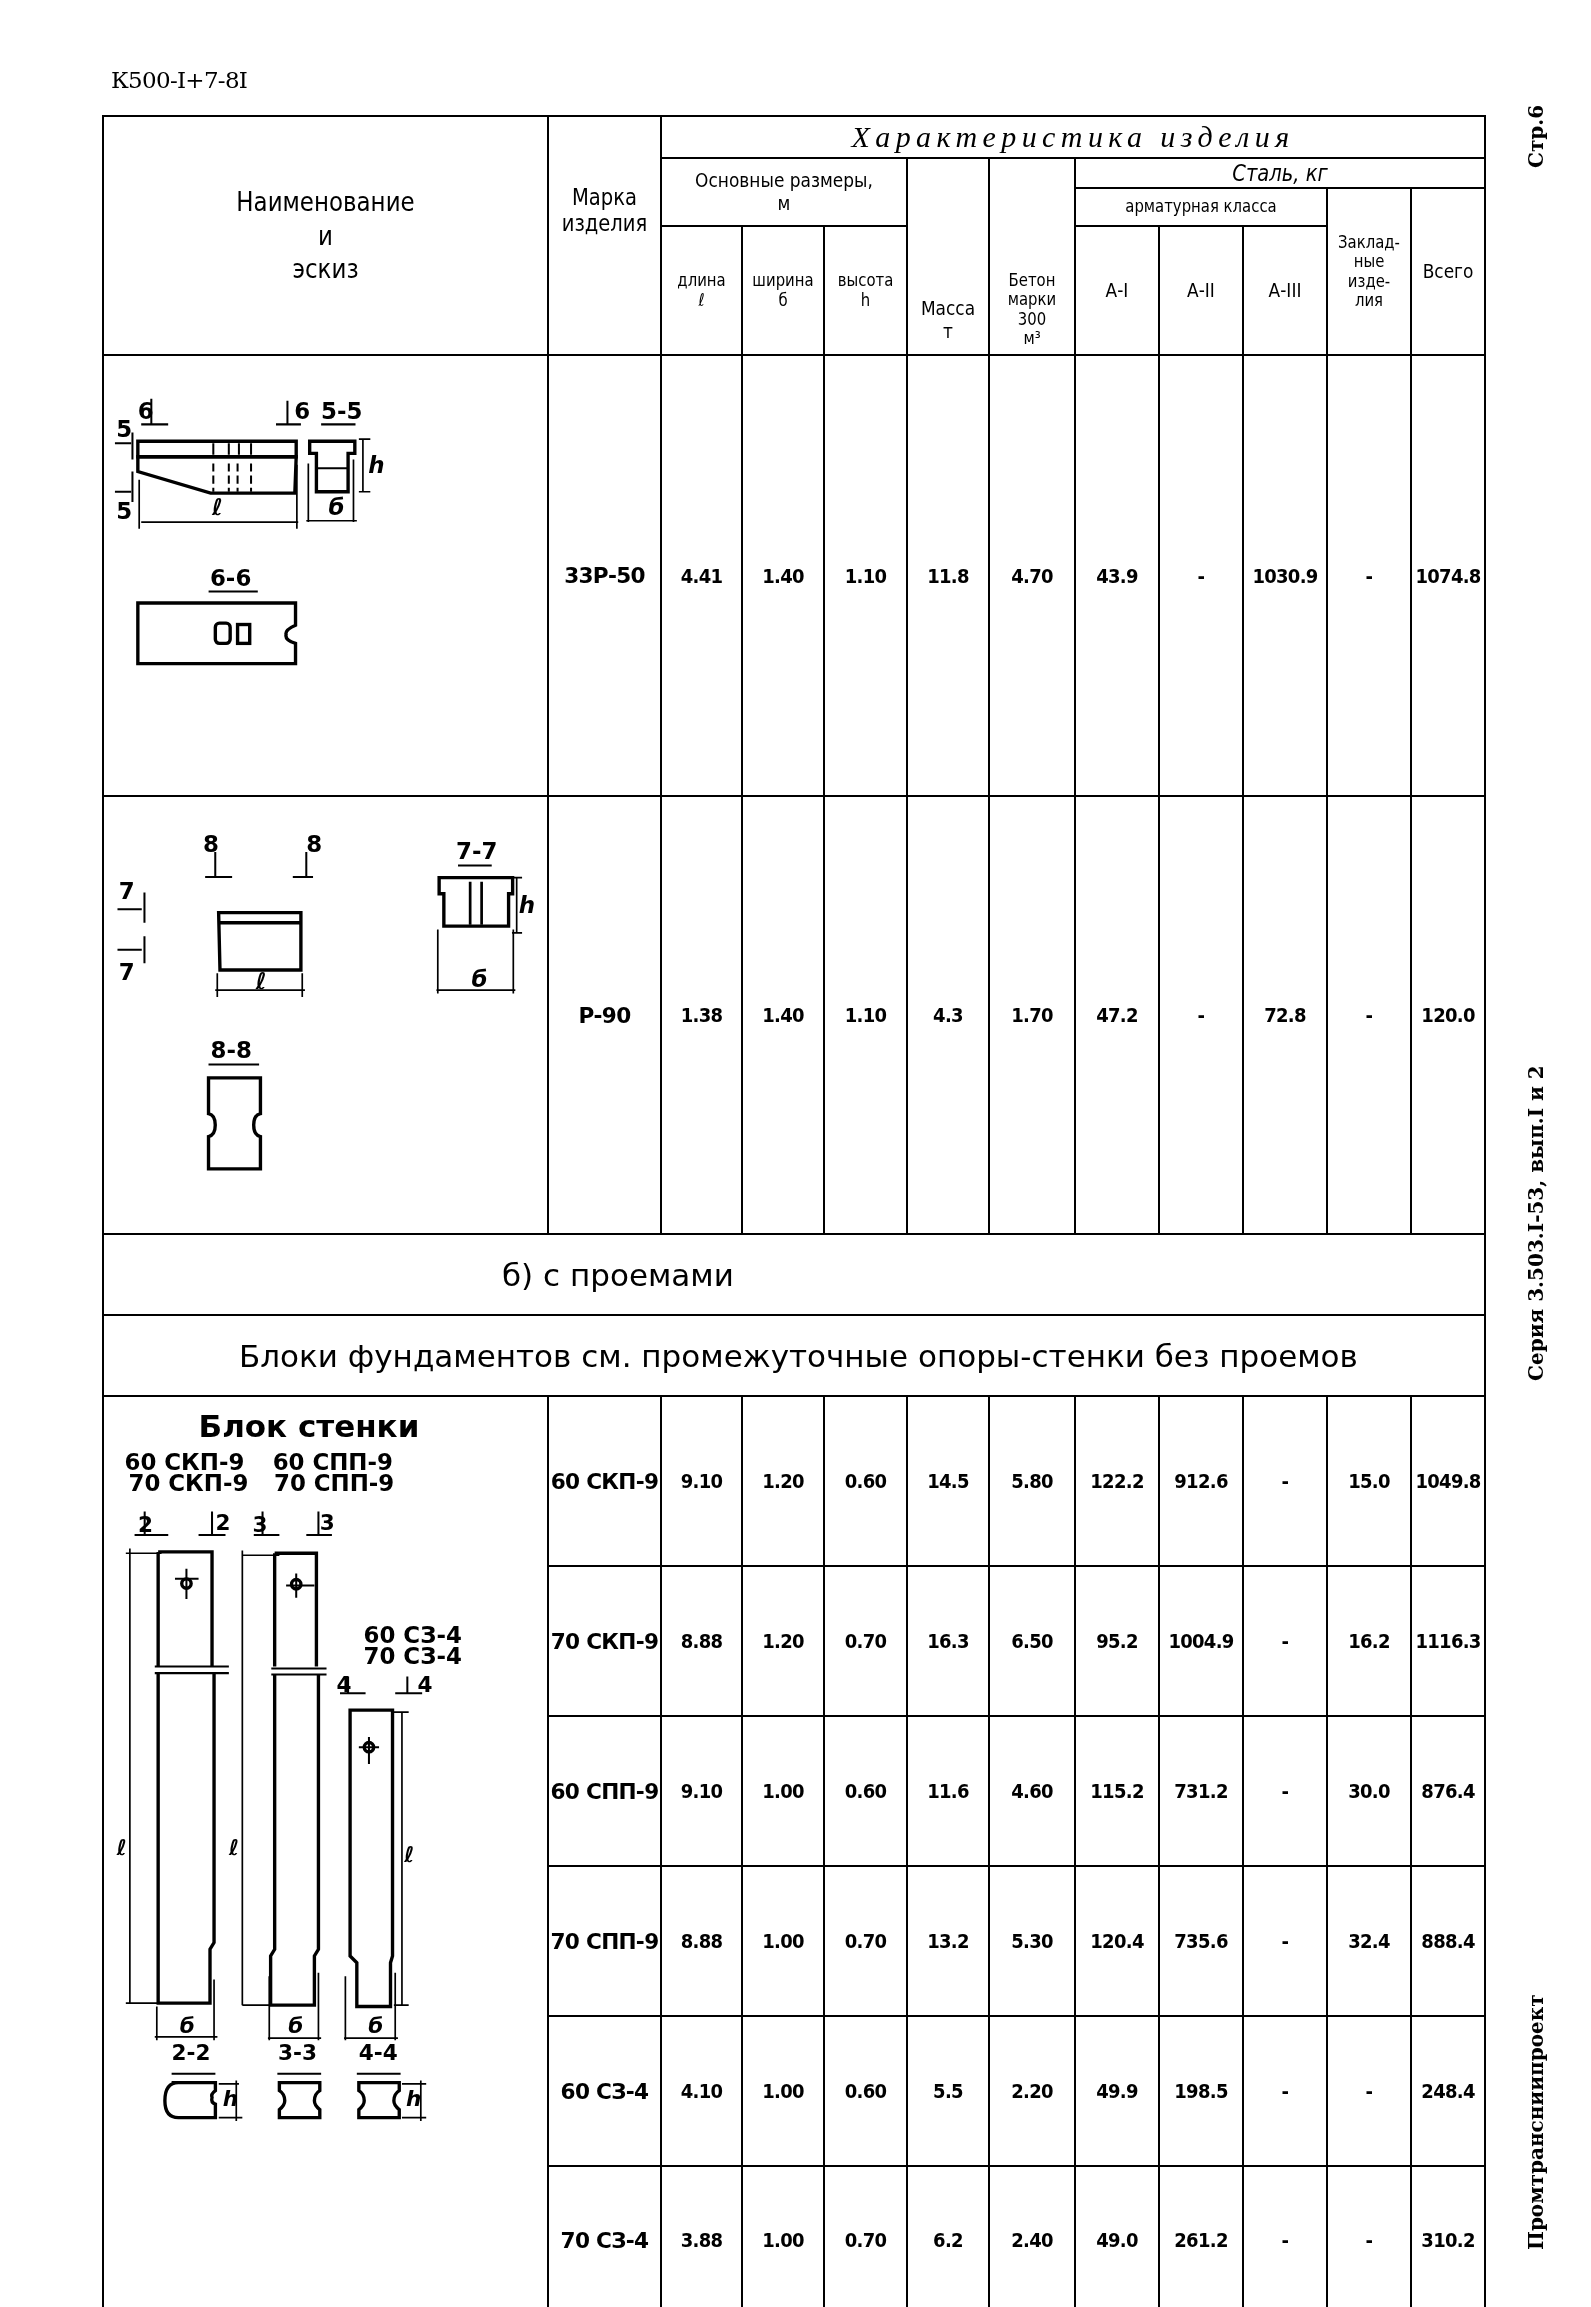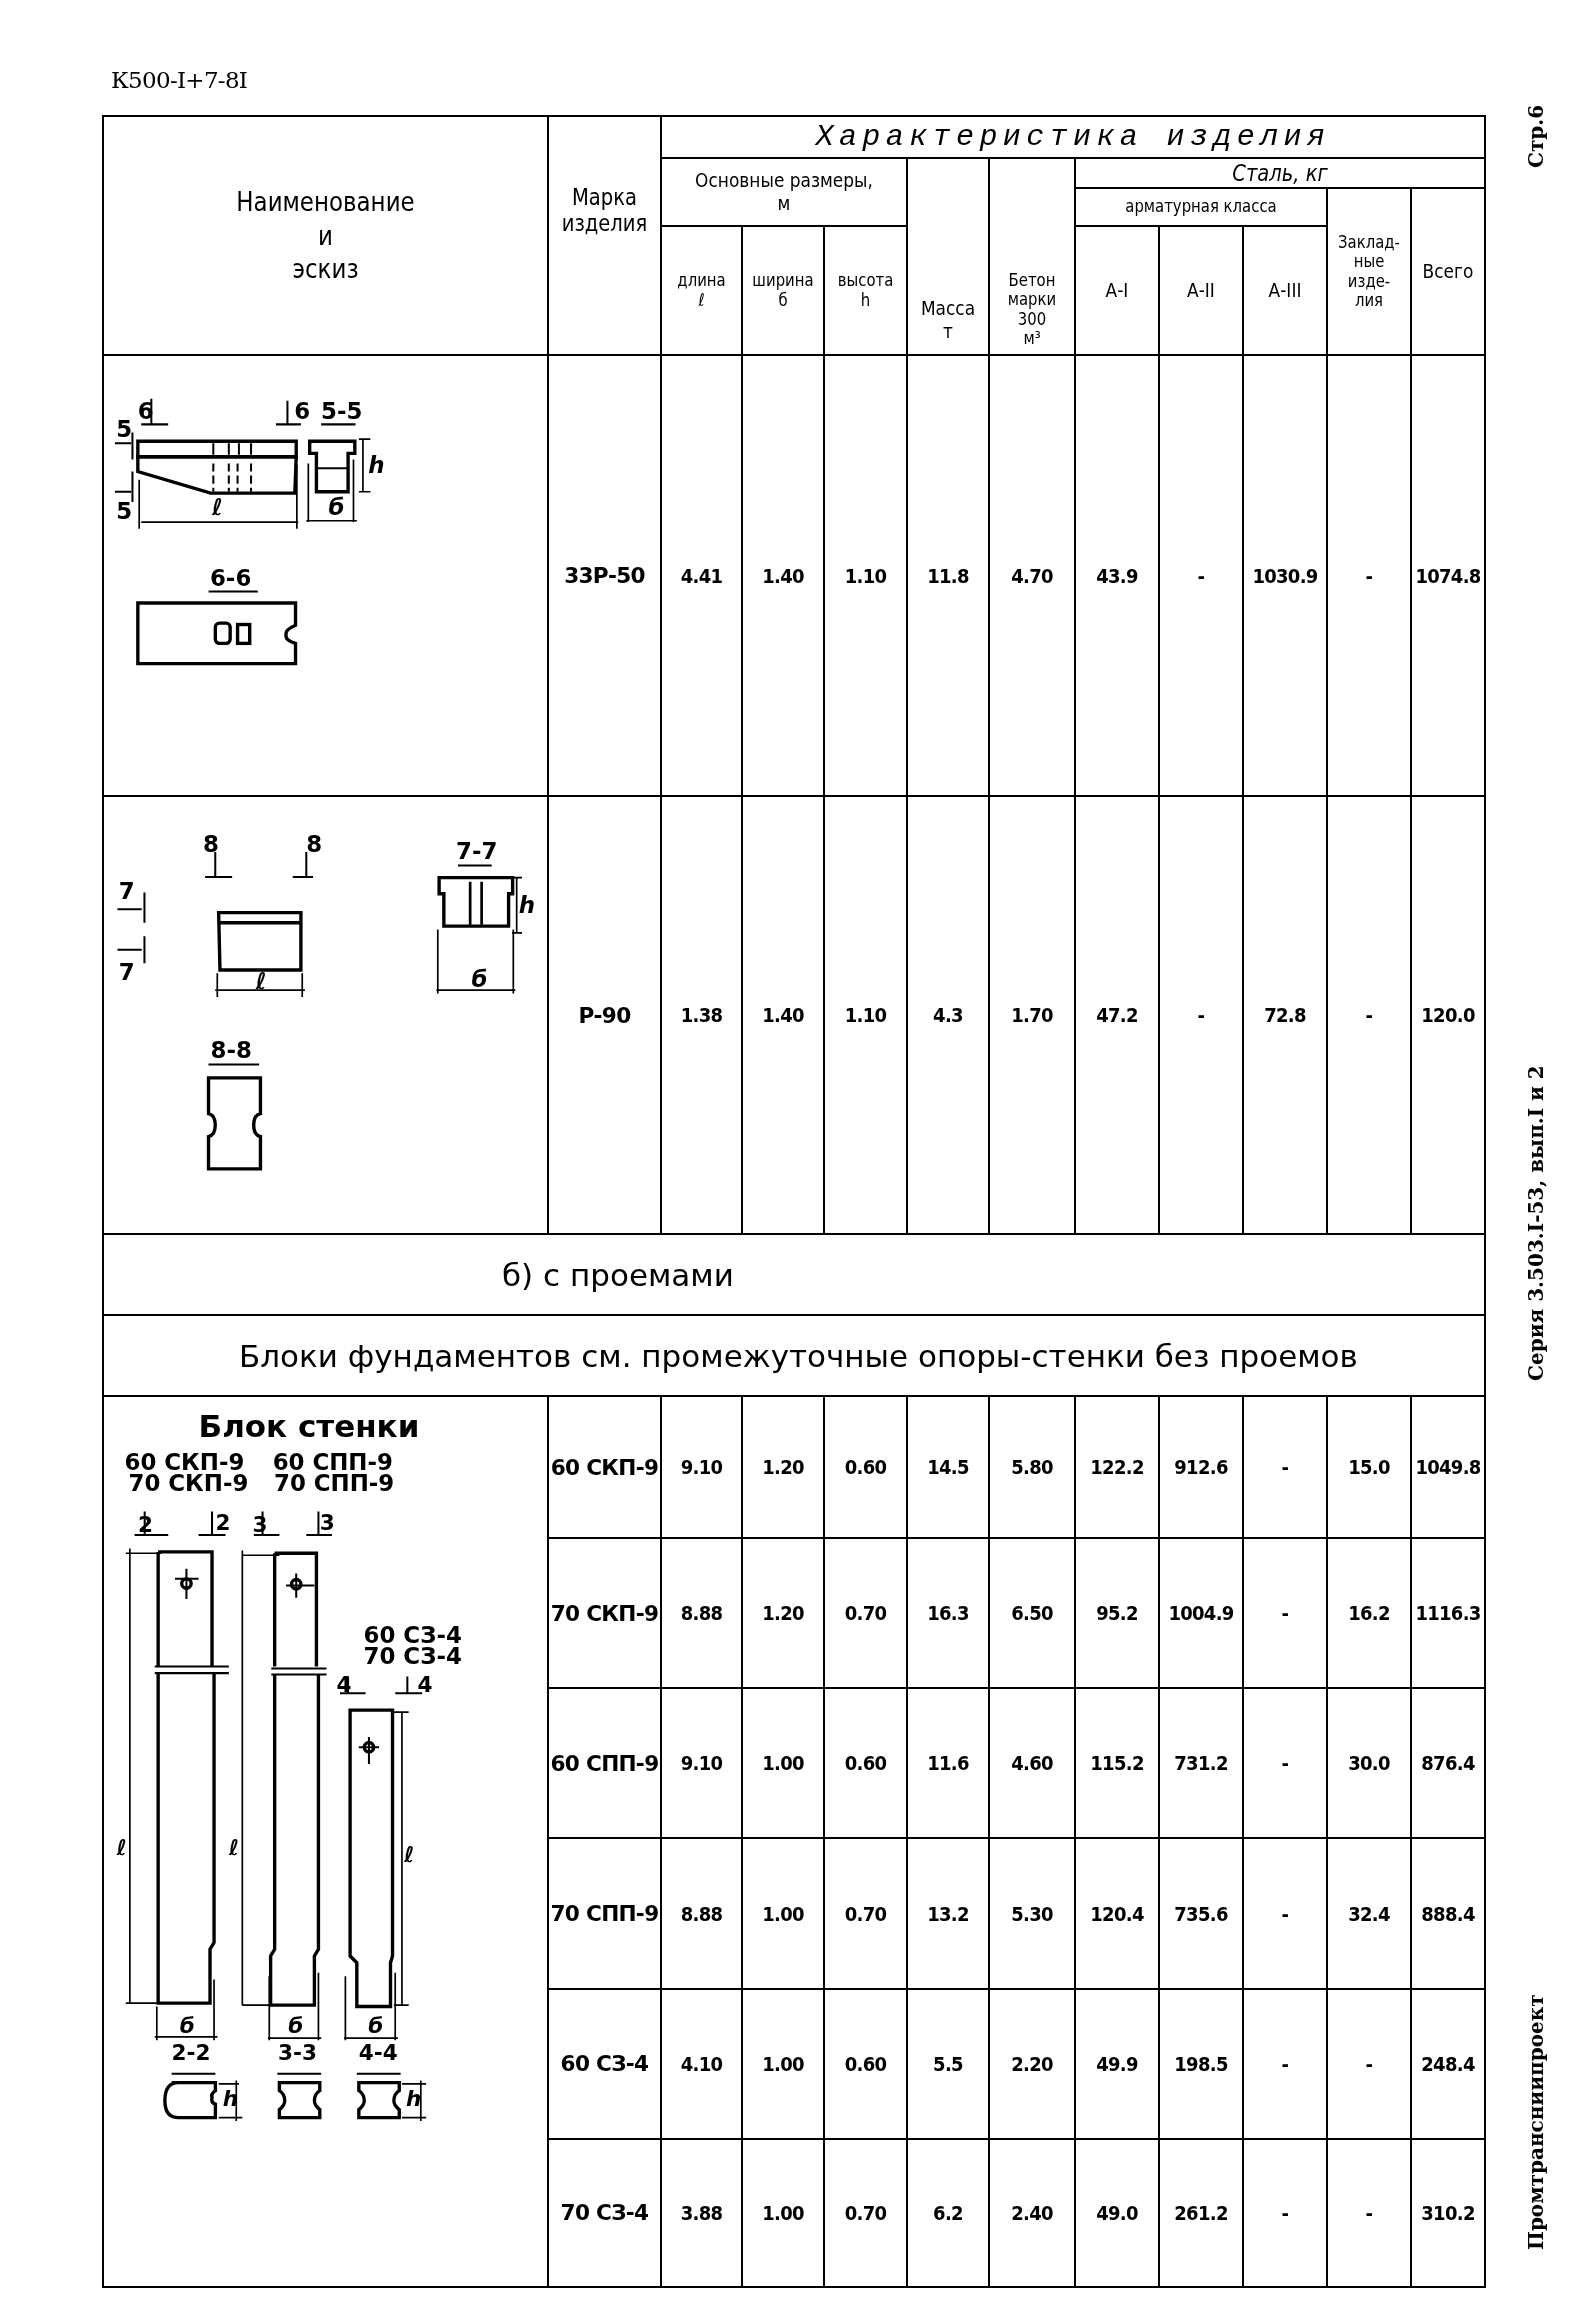--- a/index.html
+++ b/index.html
@@ -11,21 +11,21 @@
          transform-origin:left top;transform:rotate(-90deg);}
   .page-no{left:1524px;top:168px;font-size:20px;}
   .series{left:1524px;top:1381px;font-size:20px;}
   .org{left:1524px;top:2250px;font-size:20px;}
 
   table.sheet{position:absolute;left:102px;top:115px;width:1383px;border-collapse:collapse;table-layout:fixed;}
   table.sheet td{border:2px solid #000;text-align:center;vertical-align:middle;padding:0;
                  font-weight:bold;overflow:hidden;}
   .hd{font-family:"DejaVu Sans",sans-serif;font-weight:normal !important;font-size:20px;line-height:1.15;transform:scaleX(.85);}
   .hd-sm{font-size:17.5px;line-height:1.1;}
-  .title-big{font-size:30px;letter-spacing:5.4px;font-style:italic;font-family:Liberation Mono, monospace;font-weight:normal !important;}
+  .title-big{font-size:30px;letter-spacing:5.4px;font-style:italic;font-family:Liberation Serif, serif;font-weight:normal !important;}
   .num{font-family:"DejaVu Sans Condensed","DejaVu Sans",sans-serif;font-size:20px;letter-spacing:-0.7px;}
   .mark{font-family:"DejaVu Sans",sans-serif;font-size:21.6px;font-weight:normal;letter-spacing:-0.7px;border-radius:31px;}
   .section{font-family:"DejaVu Sans",sans-serif;font-weight:normal !important;font-size:31px;}
   .sketch-cell{position:relative;}
   svg{display:block;}
   svg text{font-family:"DejaVu Sans",sans-serif;}
 </style>
 </head>
 <body>
 
@@ -214,21 +214,21 @@
     <td class="num">120.0</td>
   </tr>
 
   <tr style="height:81px">
     <td colspan="12" class="section" style="text-align:left;padding-left:398px">б) с проемами</td>
   </tr>
   <tr style="height:81px">
     <td colspan="12" class="section" style="text-align:left;padding-left:135px">Блоки фундаментов см. промежуточные опоры-стенки без проемов</td>
   </tr>
 
-  <tr style="height:142px">
+  <tr style="height:170px">
     <td rowspan="6" class="sketch-cell" style="vertical-align:top">
       <svg width="441" height="889" viewBox="0 0 654 1320">
         <g font-size="40" fill="#000">
           <text x="140" y="60" font-size="46">Блок стенки</text>
           <text x="30" y="108" font-size="34">60 СКП-9</text>
           <text x="36" y="140" font-size="34">70 СКП-9</text>
           <text x="250" y="108" font-size="34">60 СПП-9</text>
           <text x="252" y="140" font-size="34">70 СПП-9</text>
           <text x="385" y="365" font-size="34">60 СЗ-4</text>
           <text x="385" y="397" font-size="34">70 СЗ-4</text>

